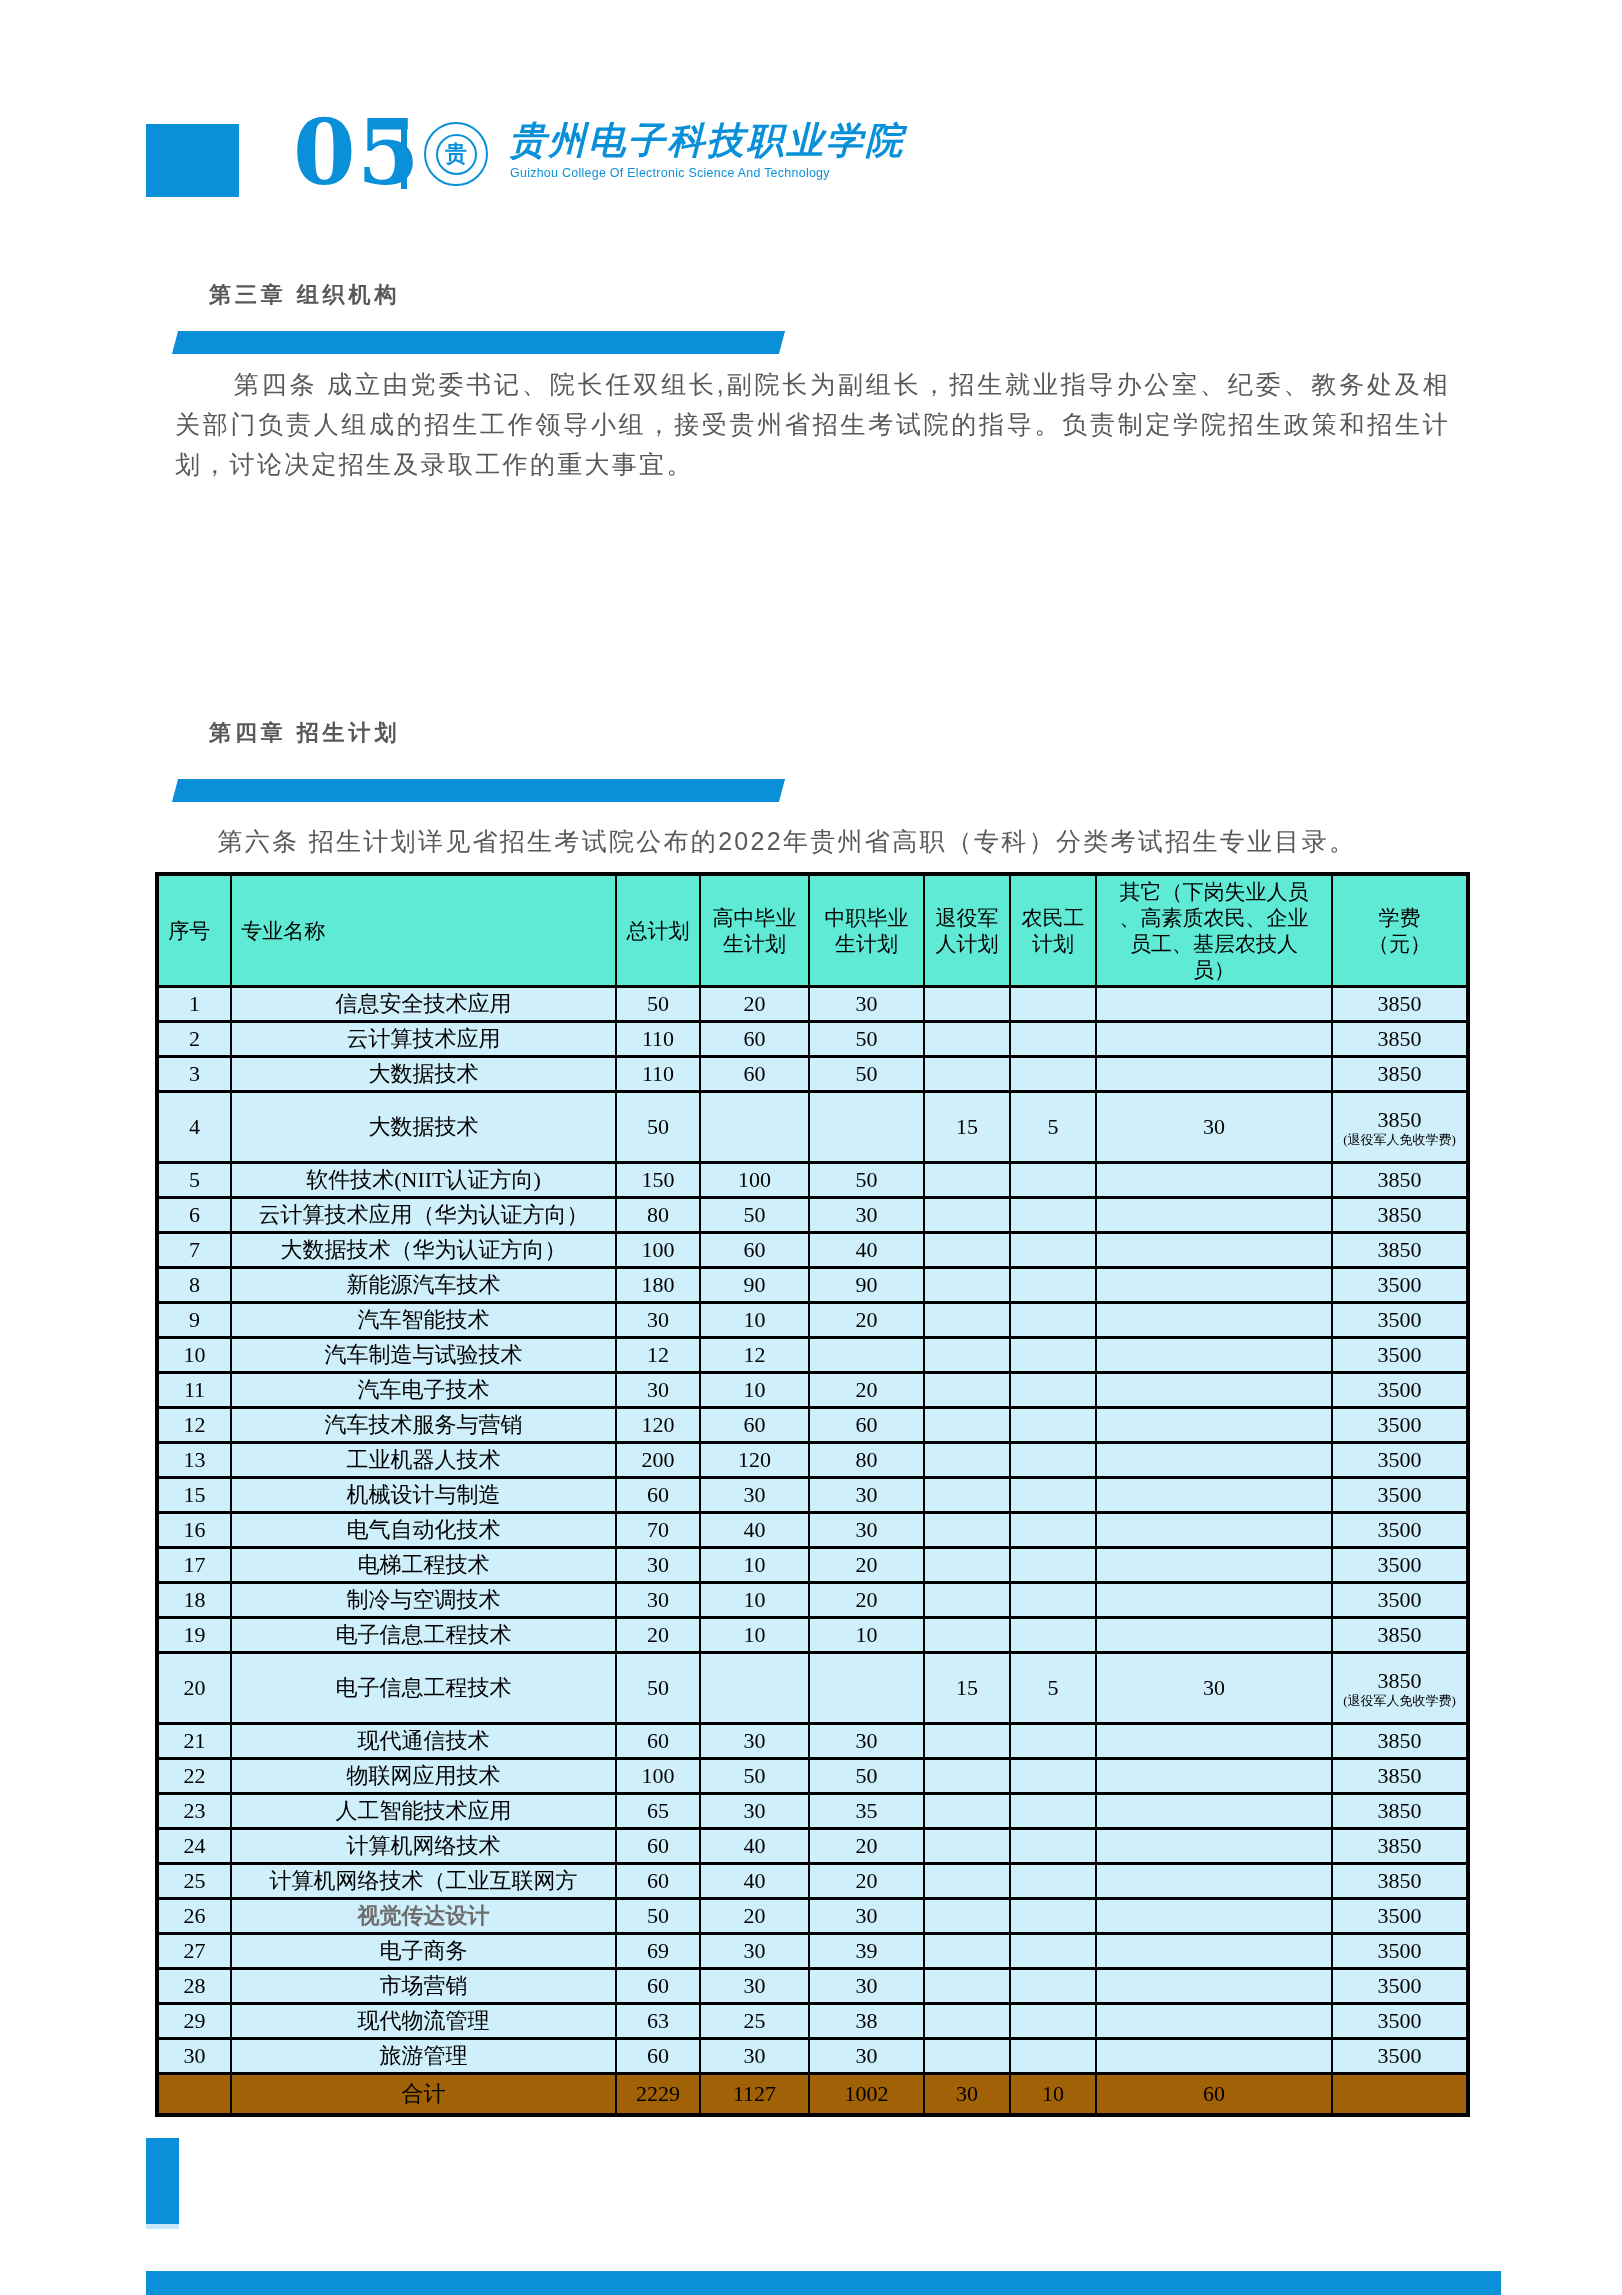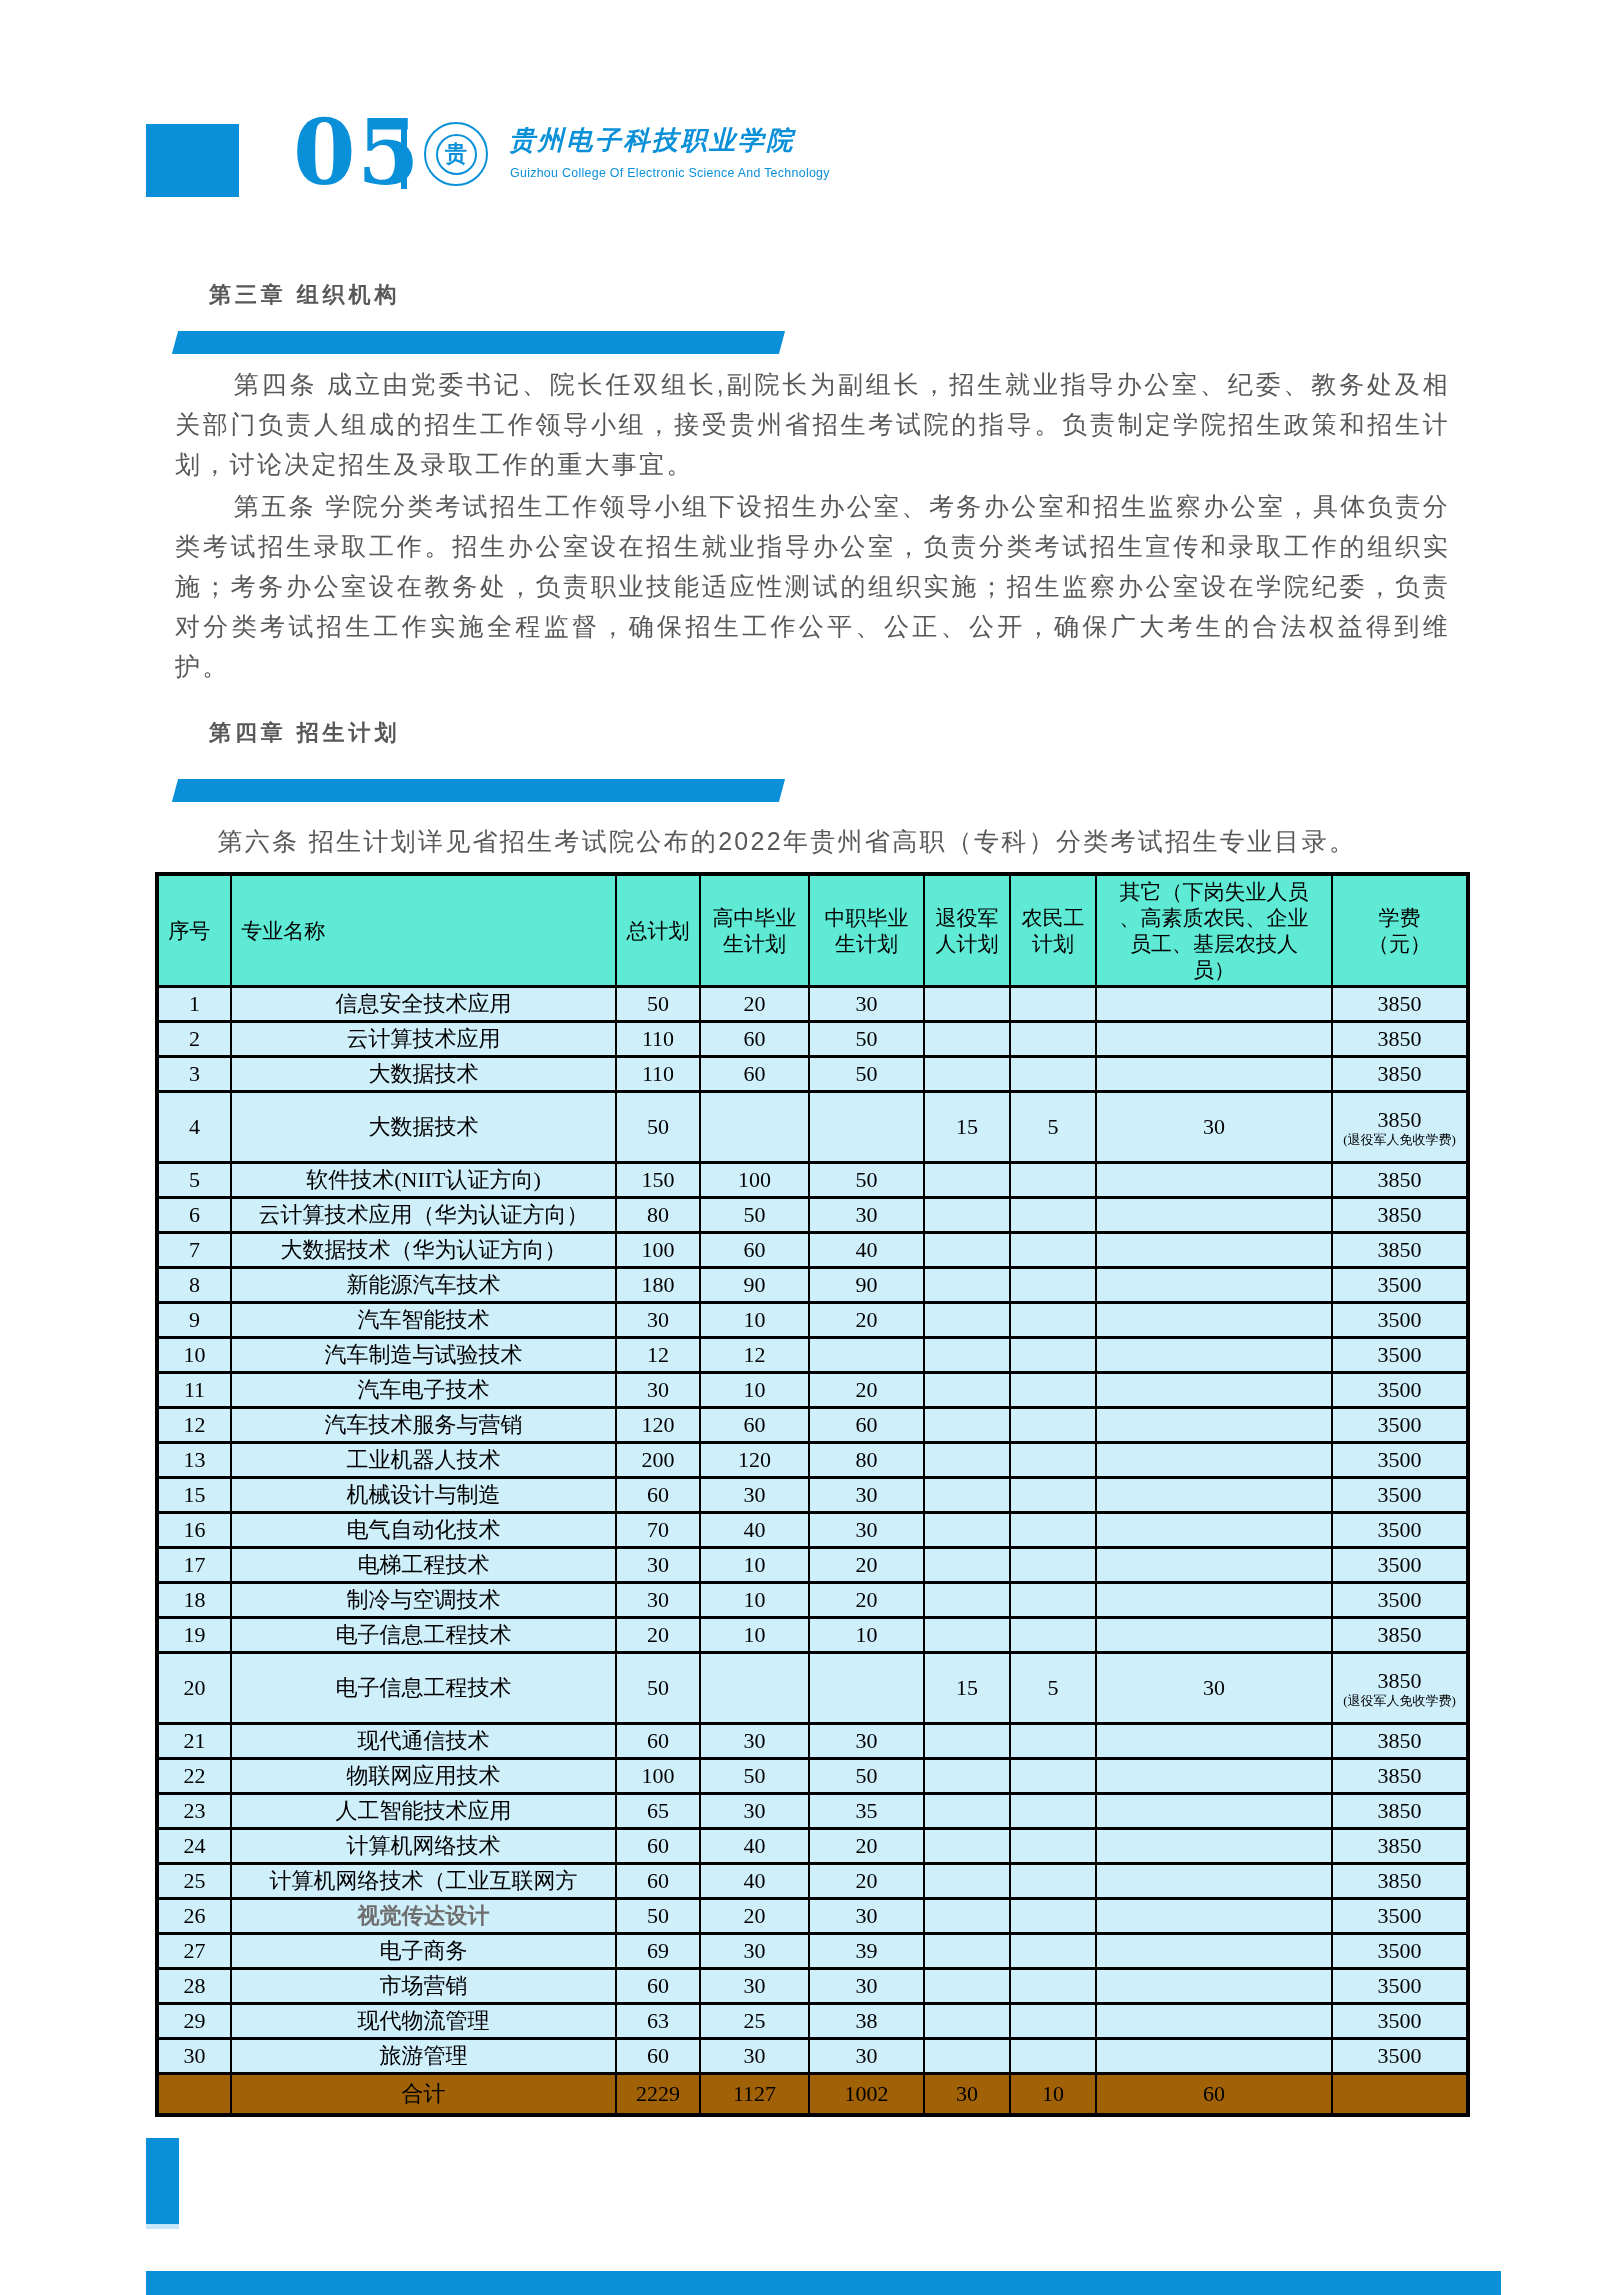--- a/index.html
+++ b/index.html
@@ -25,21 +25,21 @@
   }
   .logo-inner{
     width:41px;height:41px;border-radius:50%;box-sizing:border-box;border:2px solid;
     display:flex;align-items:center;justify-content:center;
     font-family:"Liberation Serif",serif;font-weight:bold;font-size:22px;line-height:22px;
   }
   .college-zh{
     position:absolute;left:509px;top:122px;width:458px;
     font-family:"Liberation Serif","DejaVu Serif",serif;
     font-style:italic;font-weight:bold;
-    font-size:26px;line-height:37px;letter-spacing:2.6px;
+    font-size:37px;line-height:37px;letter-spacing:2.6px;
   }
   .college-en{
     position:absolute;left:510px;top:166px;width:458px;
     font-size:12.4px;line-height:15.7px;letter-spacing:0.3px;
   }
   
   .chapter{
     position:absolute;left:209px;
     color:#595757;font-weight:bold;font-size:22px;line-height:41px;letter-spacing:3.9px;
   }
@@ -99,21 +99,20 @@
       <div class="logo-inner acc-bd acc-fg">贵</div>
     </div>
     <div class="college-zh acc-fg">贵州电子科技职业学院</div>
     <div class="college-en acc-fg">Guizhou College Of Electronic Science And Technology</div>
   </div>
 
   <div class="chapter" style="top:274px;">第三章  组织机构</div>
   <div class="accent-bar acc-bg" style="top:331px;"></div>
 
   <div class="para" style="top:364px;">第四条 成立由党委书记、院长任双组长,副院长为副组长，招生就业指导办公室、纪委、教务处及相关部门负责人组成的招生工作领导小组，接受贵州省招生考试院的指导。负责制定学院招生政策和招生计划，讨论决定招生及录取工作的重大事宜。</div>
-  <div class="para" style="top:486px;">第五条 学院分类考试招生工作领导小组下设招生办公室、考务办公室和招生监察办公室，具体负责分类考试招生录取工作。招生办公室设在招生就业指导办公室，负责分类考试招生宣传和录取工作的组织实施；考务办公室设在教务处，负责职业技能适应性测试的组织实施；招生监察办公室设在学院纪委，负责对分类考试招生工作实施全程监督，确保招生工作公平、公正、公开，确保广大考生的合法权益得到维护。</div>
 
   <div class="chapter" style="top:712px;">第四章  招生计划</div>
   <div class="accent-bar acc-bg" style="top:779px;"></div>
 
   <div class="para single" style="top:821px;">第六条 招生计划详见省招生考试院公布的2022年贵州省高职（专科）分类考试招生专业目录。</div>
 
   <table class="plan">
     <colgroup>
       <col style="width:74px">
         <col style="width:385px">

